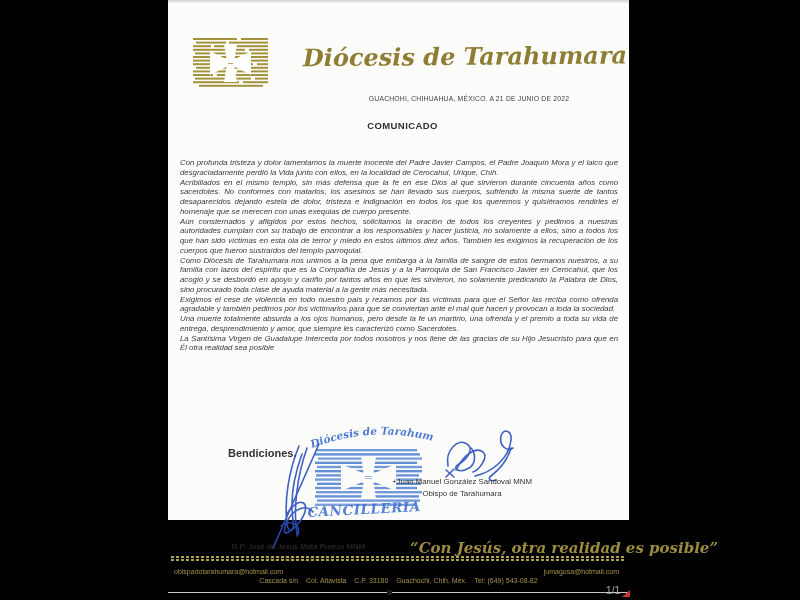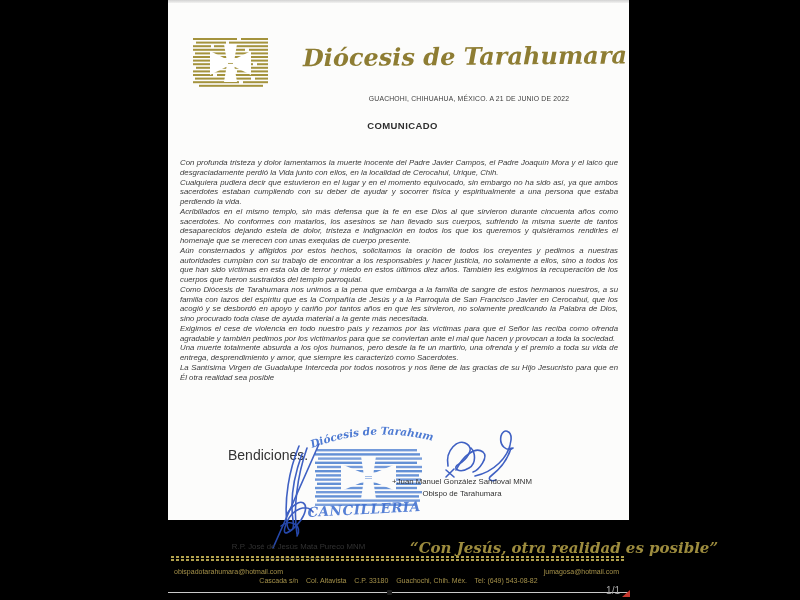--- a/index.html
+++ b/index.html
@@ -12,21 +12,21 @@
   .org-title{position:absolute;left:135px;top:42px;width:290px;height:38px;text-align:center;
     font-family:"DejaVu Serif",serif;font-style:italic;font-weight:bold;font-size:24px;
     color:#8e7d33;white-space:nowrap;transform:rotate(-0.5deg);}
   .dateline{position:absolute;left:181px;top:95px;width:240px;text-align:center;
     font-size:6.8px;letter-spacing:.2px;color:#3c3c3c;white-space:nowrap;}
   .comunicado{position:absolute;left:4px;top:120px;width:461px;text-align:center;
     font-size:9.5px;font-weight:bold;letter-spacing:.4px;color:#2e2e2e;}
   .body-text{position:absolute;left:12px;top:158px;width:438px;
     font-size:7.8px;line-height:9.75px;color:#3a3a3a;text-align:justify;}
   .body-text p{margin:0;font-style:italic;}
-  .blessing{position:absolute;left:60px;top:447px;font-size:14px;font-weight:normal;color:#333;}
+  .blessing{position:absolute;left:60px;top:447px;font-size:11px;font-weight:bold;color:#333;}
   .stamp-arc{position:absolute;left:140px;top:424px;width:125px;height:28px;}
   .stamp-box{position:absolute;left:147px;top:449px;width:107px;height:58px;opacity:.92;}
   .cancilleria{position:absolute;left:131px;top:501px;width:130px;text-align:center;
     font-family:"DejaVu Serif",serif;font-style:italic;font-weight:bold;font-size:13.5px;
     letter-spacing:.5px;color:#3f6fd0;opacity:.88;transform:rotate(-3deg);white-space:nowrap;}
   .signatures{position:absolute;left:95px;top:418px;width:270px;height:140px;}
   .sig-block{position:absolute;text-align:center;font-size:7.8px;line-height:11.5px;color:#333;}
   .sig-block-right{left:210px;top:476px;width:168px;}
   .sig-block-left{left:48px;top:541px;width:165px;}
   .motto{position:absolute;left:242px;top:539px;width:200px;text-align:left;
@@ -93,21 +93,20 @@
         <polygon points="34,26 41,26 44,44 31,44"></polygon>
       </g>
     </svg>
 
     <div class="org-title">Diócesis de Tarahumara</div>
     <div class="dateline">GUACHOHI, CHIHUAHUA, MÉXICO. A 21 DE JUNIO DE 2022</div>
     <div class="comunicado">COMUNICADO</div>
 
     <div class="body-text">
         <p>Con profunda tristeza y dolor lamentamos la muerte inocente del Padre Javier Campos, el Padre Joaquín Mora y el laico que desgraciadamente perdió la Vida junto con ellos, en la localidad de Cerocahui, Urique, Chih.</p>
-        <p>Cualquiera pudiera decir que estuvieron en el lugar y en el momento equivocado, sin embargo no ha sido así, ya que ambos sacerdotes estaban cumpliendo con su deber de ayudar y socorrer física y espiritualmente a una persona que estaba perdiendo la vida.</p>
         <p>Acribillados en el mismo templo, sin más defensa que la fe en ese Dios al que sirvieron durante cincuenta años como sacerdotes. No conformes con matarlos, los asesinos se han llevado sus cuerpos, sufriendo la misma suerte de tantos desaparecidos dejando estela de dolor, tristeza e indignación en todos los que los queremos y quisiéramos rendirles el homenaje que se merecen con unas exequias de cuerpo presente.</p>
         <p>Aún consternados y afligidos por estos hechos, solicitamos la oración de todos los creyentes y pedimos a nuestras autoridades cumplan con su trabajo de encontrar a los responsables y hacer justicia, no solamente a ellos, sino a todos los que han sido víctimas en esta ola de terror y miedo en estos últimos diez años. También les exigimos la recuperación de los cuerpos que fueron sustraídos del templo parroquial.</p>
         <p>Como Diócesis de Tarahumara nos unimos a la pena que embarga a la familia de sangre de estos hermanos nuestros, a su familia con lazos del espíritu que es la Compañía de Jesús y a la Parroquia de San Francisco Javier en Cerocahui, que los acogió y se desbordó en apoyo y cariño por tantos años en que les sirvieron, no solamente predicando la Palabra de Dios, sino procurado toda clase de ayuda material a la gente más necesitada.</p>
         <p>Exigimos el cese de violencia en todo nuestro país y rezamos por las víctimas para que el Señor las reciba como ofrenda agradable y también pedimos por los victimarios para que se conviertan ante el mal que hacen y provocan a toda la sociedad.</p>
         <p>Una muerte totalmente absurda a los ojos humanos, pero desde la fe un martirio, una ofrenda y el premio a toda su vida de entrega, desprendimiento y amor, que siempre les caracterizó como Sacerdotes.</p>
         <p>La Santísima Virgen de Guadalupe Interceda por todos nosotros y nos llene de las gracias de su Hijo Jesucristo para que en Él otra realidad sea posible</p>
       </div>
 
     <div class="blessing">Bendiciones.</div>
 

